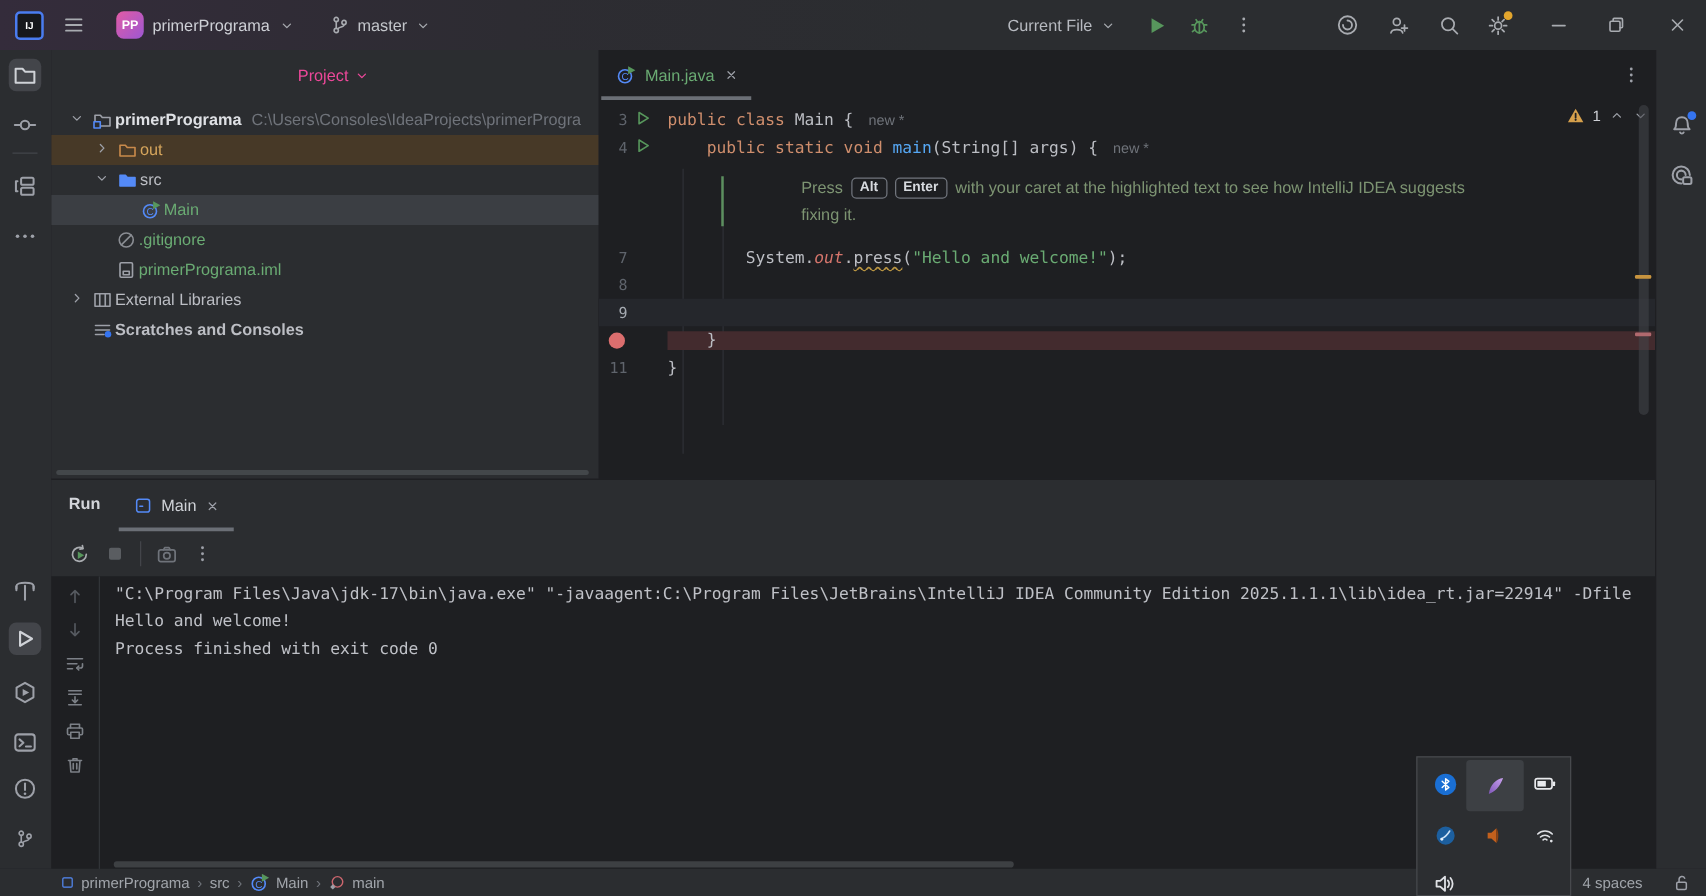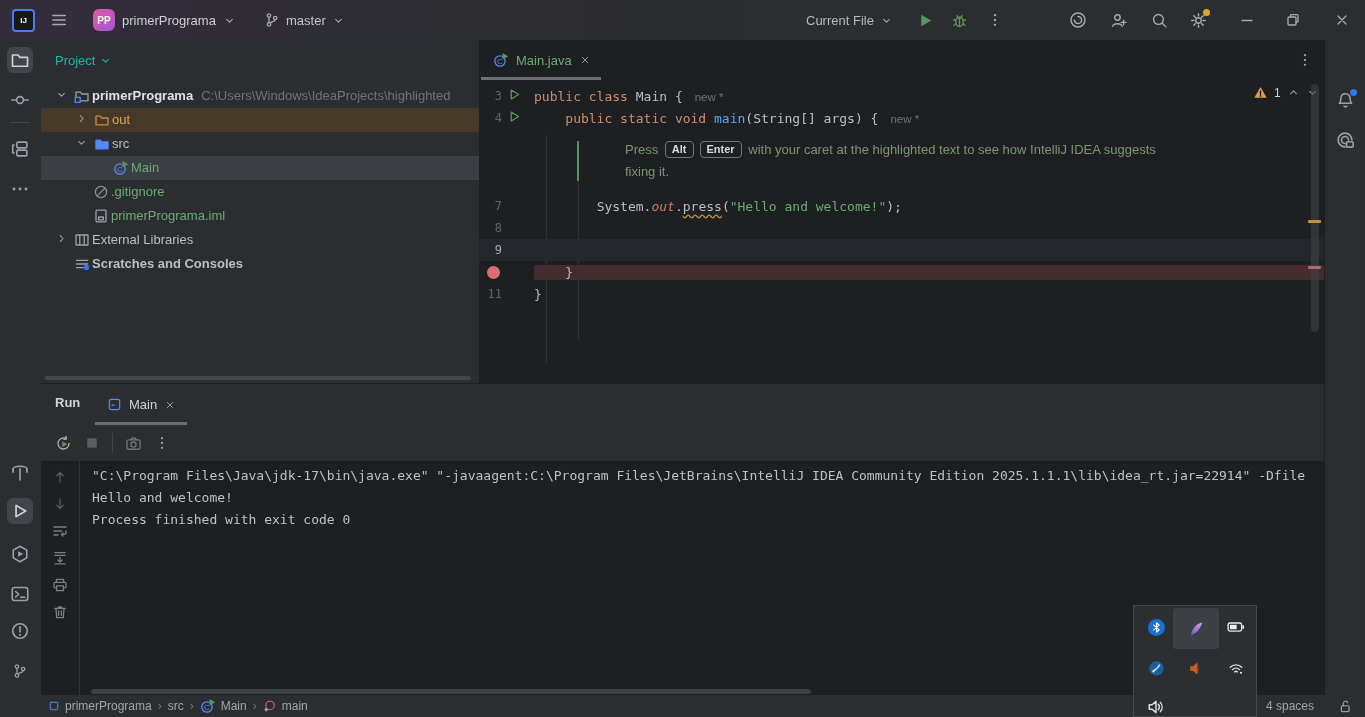--- a/index.html
+++ b/index.html
@@ -19,21 +19,21 @@
     color:#fff;font-size:8px;font-weight:bold;display:flex;align-items:center;justify-content:center;text-align:right;}
   
   #left-stripe{left:0;top:40px;width:41px;height:655px;background:#2b2d30;border-right:1px solid #1e1f22;}
   #right-stripe{left:1324px;top:40px;width:41px;height:655px;background:#2b2d30;border-left:1px solid #1e1f22;}
   .stripe-btn{position:absolute;left:7px;width:26px;height:26px;border-radius:6px;
     display:flex;align-items:center;justify-content:center;color:#9da0a8;}
   .stripe-btn.active{background:#43454a;color:#cfd2d7;}
   .stripe-div{position:absolute;left:10px;width:20px;height:1px;background:#43454a;}
   
   #project-panel{left:41px;top:40px;width:438px;height:343px;background:#2b2d30;overflow:hidden;}
-  #project-header{height:40px;display:flex;align-items:center;padding-left:14px;color:#14b8a6;gap:4px;}
+  #project-header{height:40px;display:flex;align-items:center;padding-left:14px;color:#ec4899;gap:4px;justify-content:center;}
   .trow{position:relative;height:24px;white-space:nowrap;}
   .trow .chev{position:absolute;top:4px;color:#9da0a8;}
   .trow .ticon{position:absolute;top:4px;}
   .trow .tlabel{position:absolute;top:4px;line-height:16px;color:#bcbec4;}
   .trow .tpath{color:#6f737a;margin-left:8px;}
   .t-green{color:#6aab73!important;}
   .t-orange{color:#d5a55c!important;}
   .t-bold{font-weight:bold;color:#dfe1e5!important;}
   .bg-sel{background:#3b3e43;}
   .bg-exc{background:#473927;}
@@ -329,21 +329,21 @@
             <svg class="ic" width="13" height="13" viewBox="0 0 16 16">
               <polyline points="4.5,6.5 8,10 11.5,6.5"></polyline>
             </svg>
           </span>
           <span class="ticon" style="left: 33px;">
             <svg class="ic" width="16" height="16" viewBox="0 0 16 16">
               <path d="M2 4.2h4.3l1.5 1.8H14v6.8H2z" stroke="#9da0a8"></path>
               <rect x="1.2" y="9.4" width="5" height="5" fill="#2b2d30" stroke="#548af7"></rect>
             </svg>
           </span>
-          <span class="tlabel" style="left: 51px;"><span class="t-bold">primerPrograma</span><span class="tpath">C:\Users\Windows\IdeaProjects\highlighted</span></span>
+          <span class="tlabel" style="left: 51px;"><span class="t-bold">primerPrograma</span><span class="tpath">C:\Users\Consoles\IdeaProjects\primerProgra</span></span>
         </div>
         <div class="trow bg-exc">
           <span class="chev" style="left: 34px;">
             <svg class="ic" width="13" height="13" viewBox="0 0 16 16">
               <polyline points="6.5,4.5 10,8 6.5,11.5"></polyline>
             </svg>
           </span>
           <span class="ticon" style="left: 53px;">
             <svg class="ic" width="16" height="16" viewBox="0 0 16 16">
               <path d="M2 4.2h4.3l1.5 1.8H14v6.8H2z" stroke="#c98a4b"></path>
@@ -459,21 +459,21 @@
         </div>
         <div class="cline">
           <span class="gnum">4</span>
           <span class="gicon">
             <svg class="ic" width="13" height="13" viewBox="0 0 16 16">
               <polygon points="4,2.5 13,8 4,13.5" stroke="#57965C" stroke-width="1.6"></polygon>
             </svg>
           </span>
           <span class="ccode"><span class="tk-pl">    </span><span class="tk-kw">public static void </span><span class="tk-fn">main</span><span class="tk-pl">(String[] args) {</span><span class="inlay">new *</span></span>
         </div>
-        <div class="tip green" style="margin: 10px 0px 12px 98px; padding-left: 48px;">
+        <div class="tip green" style="margin: 10px 0px 12px 98px; padding-left: 64px;">
           <span class="bar"></span>
           <div><span>Press </span><span class="key">Alt</span><span class="key">Enter</span><span> with your caret at the highlighted text to see how IntelliJ IDEA suggests</span></div>
           <div><span>fixing it.</span></div>
         </div>
         <div class="cline">
           <span class="gnum">7</span>
           <span class="gicon"></span>
           <span class="ccode"><span class="tk-pl">        </span><span class="tk-pl">System.</span><span class="tk-field">out</span><span class="tk-pl">.</span><span class="tk-pl tk-warn">press</span><span class="tk-pl">(</span><span class="tk-str">"Hello and welcome!"</span><span class="tk-pl">);</span></span>
         </div>
         <div class="cline">

